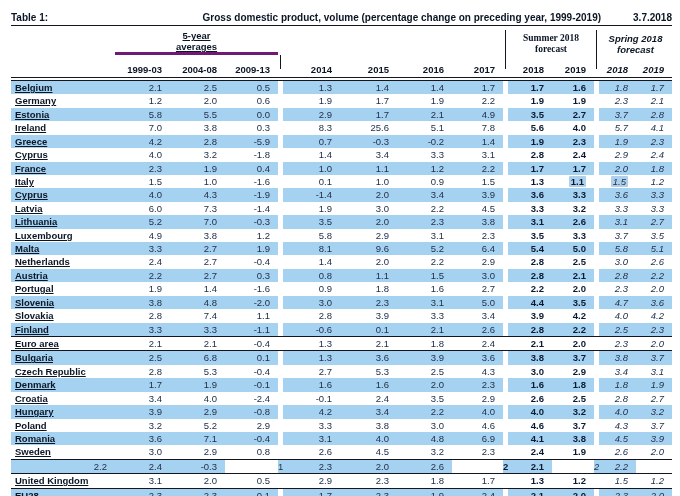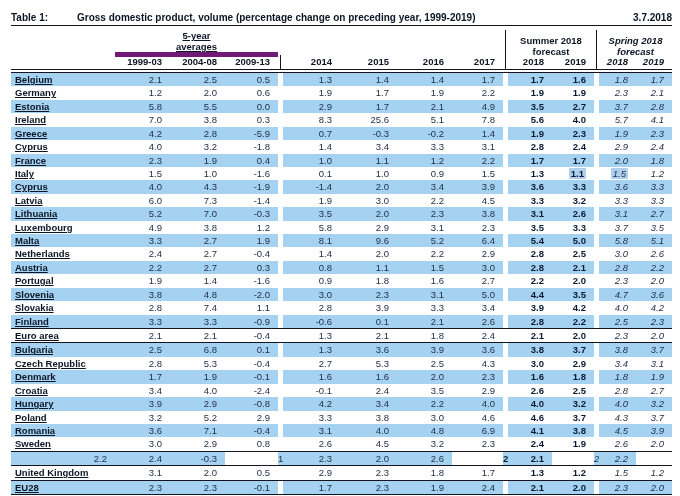--- a/index.html
+++ b/index.html
@@ -10,41 +10,41 @@
   }
   .sheet{position:relative;width:661px;margin:8px 0 0 11px;}
 
   
   .titlebar{
     display:flex;align-items:flex-end;height:15px;
     border-bottom:1.5px solid #15151f;padding-bottom:2px;
     font-size:10px;font-weight:bold;color:#0b1524;
   }
   .titlebar .tlabel{width:66px;flex:0 0 auto;}
-  .titlebar .ttext{flex:1 1 auto;}
+  .titlebar .ttext{flex:1 1 auto;text-align:right;}
   .titlebar .tdate{flex:0 0 auto;margin-left:32px;}
 
   
   .grid{
     display:grid;
     grid-template-columns:104px 55px 55px 53px 5px 57px 57px 55px 51px 5px 44px 42px 5px 37px 36px;
   }
 
   
   .header{position:relative;margin-top:4px;}
   .hlabels{height:25px;}
   .hgroup{
     grid-row:1;display:flex;flex-direction:column;justify-content:flex-end;
     text-align:center;font-size:9.5px;font-weight:bold;color:#0b1524;line-height:11px;
   }
-  .hgroup.avg{grid-column:2/5;border-bottom:5px solid #701a75;}
+  .hgroup.avg{grid-column:2/5;border-bottom:3px solid #701a75;}
   .hgroup.avg span{text-decoration:underline;}
-  .hgroup.summer{grid-column:11/13;}
+  .hgroup.summer{grid-column:11/13;font-family:Liberation Serif, serif;}
   .hgroup.spring{grid-column:14/16;font-style:italic;}
-  .yearrow{height:14px;border-bottom:1px solid #15151f;}
+  .yearrow{height:14px;border-bottom:1px solid #15151f;margin-top:8px;}
   .ycell{
     font-size:9.5px;font-weight:bold;color:#0b1524;text-align:right;
     padding-right:8px;line-height:14px;
   }
   .ycell.it{font-style:italic;}
   .vsep{position:absolute;width:1px;background:#15151f;}
 
   
   .rows{margin-top:2px;border-top:1.5px solid #15151f;}
   .row{height:13.43px;line-height:13.43px;font-size:9.5px;}
@@ -412,21 +412,21 @@
         <div class="cell num sum">3.9</div>
         <div class="cell num sum">4.2</div>
         <div class="cell gap"></div>
         <div class="cell num spr">4.0</div>
         <div class="cell num spr">4.2</div>
       </div>
       <div class="grid row shaded">
         <div class="cell name">Finland</div>
         <div class="cell num">3.3</div>
         <div class="cell num">3.3</div>
-        <div class="cell num">-0.9</div>
+        <div class="cell num">-1.1</div>
         <div class="cell gap"></div>
         <div class="cell num">-0.6</div>
         <div class="cell num">0.1</div>
         <div class="cell num">2.1</div>
         <div class="cell num">2.6</div>
         <div class="cell gap"></div>
         <div class="cell num sum">2.8</div>
         <div class="cell num sum">2.2</div>
         <div class="cell gap"></div>
         <div class="cell num spr">2.5</div>

